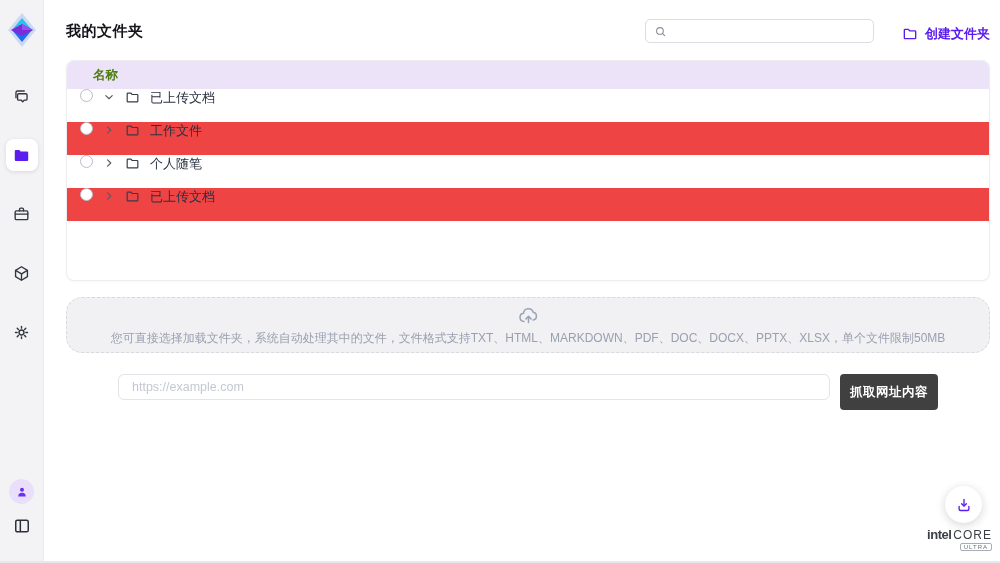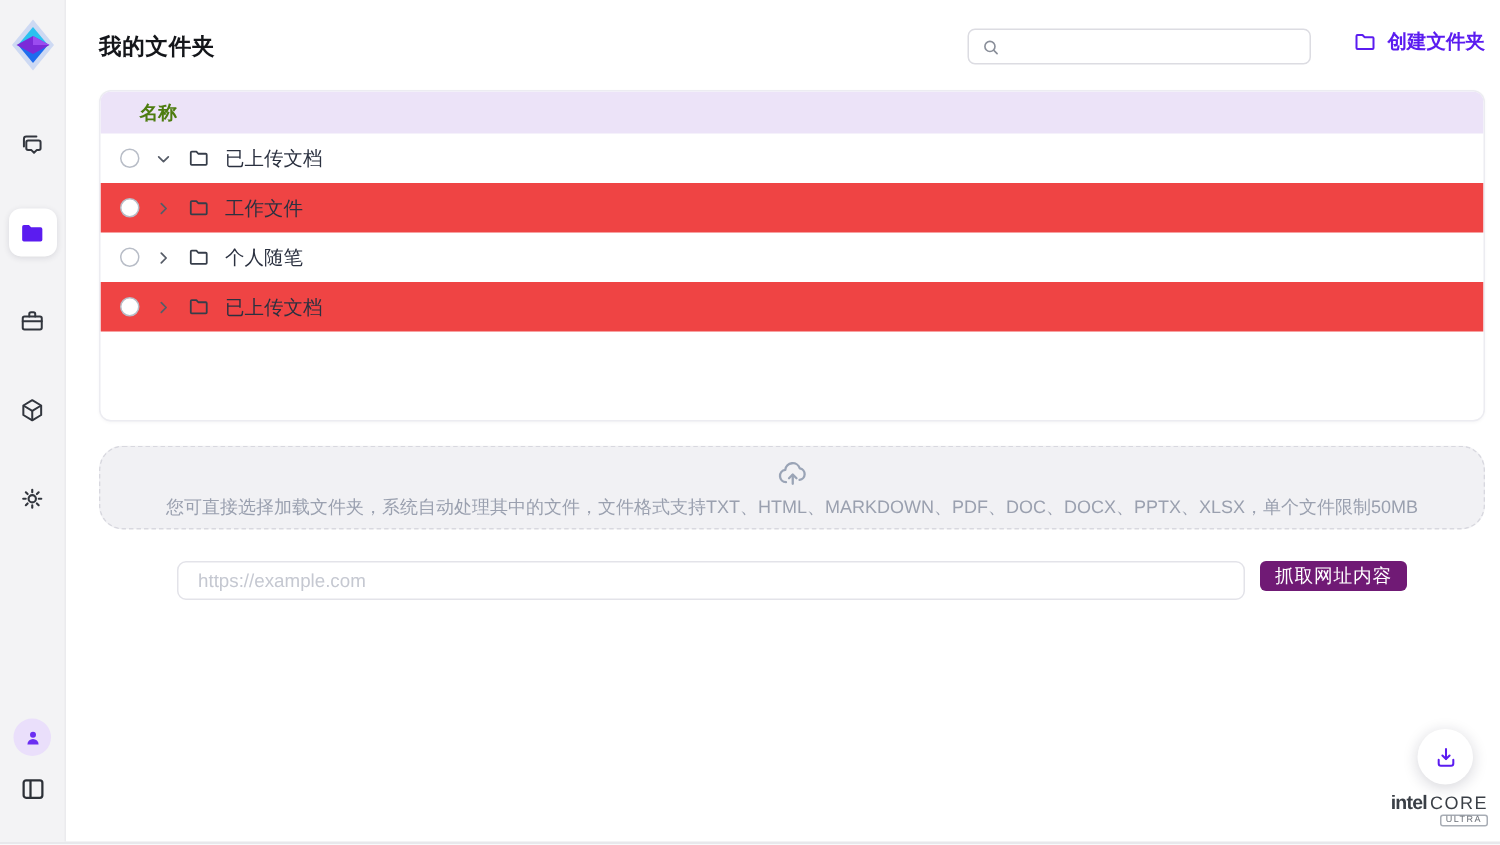--- a/index.html
+++ b/index.html
@@ -20,57 +20,57 @@
   .avatar-btn { width:25px; height:25px; border-radius:50%; background:#eadffb; display:flex;
                 align-items:center; justify-content:center; color:#6b2ef2; cursor:pointer; }
   .avatar-btn svg { width:14px; height:14px; }
   .toggle-btn { width:22px; height:22px; color:#2c3037; display:flex; align-items:center; justify-content:center; cursor:pointer; }
   .toggle-btn svg { width:20px; height:20px; }
 
   
   .main { flex:1; position:relative; padding:19px 10px 0 22px; }
   .page-header { display:flex; align-items:center; }
   .page-title { font-size:15px; font-weight:bold; color:#14161a; letter-spacing:.5px; }
-  .header-right { margin-left:auto; display:flex; align-items:flex-start; gap:28px; }
+  .header-right { margin-left:auto; display:flex; align-items:flex-end; gap:28px; }
   .search-box { width:229px; height:24px; border:1px solid #dcdce2; border-radius:5px; background:#fff;
                 display:flex; align-items:center; padding:0 8px; gap:6px; }
   .search-box svg { width:13px; height:13px; color:#8a8f9a; flex-shrink:0; }
   .search-input { border:none; outline:none; flex:1; font-size:12px; background:transparent; min-width:0; }
   .create-folder { display:flex; align-items:center; gap:7px; color:#5b1cf0; font-size:13px; font-weight:bold;
                    background:none; border:none; cursor:pointer; }
   .create-folder svg { width:16px; height:16px; }
 
   
   .folder-table { margin-top:17px; height:221px; border:1px solid #ececf1; border-radius:8px;
                   overflow:hidden; background:#fff; box-shadow:0 1px 2px rgba(40,40,80,.04); }
   .table-head { height:28px; background:#ece3f8; display:flex; align-items:center; padding:0 26px;
                 font-size:12.5px; font-weight:bold; color:#4d7c0f; }
-  .folder-row { height:33px; display:flex; align-items:center; padding:0 13px; gap:8px; cursor:pointer; }
+  .folder-row { height:33px; display:flex; padding:0 13px; gap:8px; cursor:pointer; }
   .folder-row.alt { background:#ef4444; }
   .row-check { width:13px; height:13px; border:1.4px solid #b8bdc7; border-radius:50%; background:#fff; flex-shrink:0; cursor:pointer; }
   .row-caret { width:15px; height:15px; color:#565c67; display:flex; align-items:center; justify-content:center; cursor:pointer; }
   .row-caret svg { width:14px; height:14px; }
   .row-folder { width:16px; height:16px; color:#363d49; display:flex; align-items:center; justify-content:center; }
   .row-folder svg { width:15px; height:15px; }
   .row-label { font-size:13px; color:#2b3140; margin-left:2px; }
 
   
   .dropzone { margin-top:16px; height:56px; background:#f1f1f4; border:1px dashed #d8d8df; border-radius:16px;
               display:flex; flex-direction:column; align-items:center; justify-content:center; gap:3px; cursor:pointer; }
   .dropzone svg { width:23px; height:23px; color:#9aa4b6; }
   .dropzone-hint { font-size:12px; color:#9aa0af; }
 
   .or-link { margin-top:26px; text-align:center; font-size:12px; color:#8b92a3; }
 
   .url-row { margin-top:21px; display:flex; justify-content:center; gap:10px; }
   .url-input { width:712px; height:26px; border:1px solid #e3e3e9; border-radius:6px; padding:0 13px;
                font-size:12.5px; outline:none; color:#333; }
   .url-input::placeholder { color:#c5c8d1; }
-  .fetch-btn { height:20px; padding:0 10px; background:#701a75; color:#fff; border:none; border-radius:4px;
-               font-size:12.5px; cursor:pointer; letter-spacing:.5px; }
+  .fetch-btn { height:36px; padding:0 10px; background:#404040; color:#fff; border:none; border-radius:4px;
+               font-size:12.5px; cursor:pointer; letter-spacing:.5px;font-weight:bold; }
 
   
   .download-fab { position:absolute; right:18px; bottom:38px; width:37px; height:37px; border-radius:50%;
                   background:#fff; box-shadow:0 2px 10px rgba(20,20,50,.18); display:flex; align-items:center;
                   justify-content:center; color:#5b1cf0; cursor:pointer; border:none; }
   .download-fab svg { width:18px; height:18px; }
   .intel-logo { position:absolute; right:8px; bottom:10px; color:#3a3f46; display:flex; flex-direction:column; align-items:flex-end; }
   .intel-line { display:flex; align-items:baseline; gap:2px; }
   .intel-word { font-size:13px; font-weight:bold; letter-spacing:-.5px; }
   .core-word { font-size:12px; letter-spacing:1px; text-transform:uppercase; font-weight:normal; }

